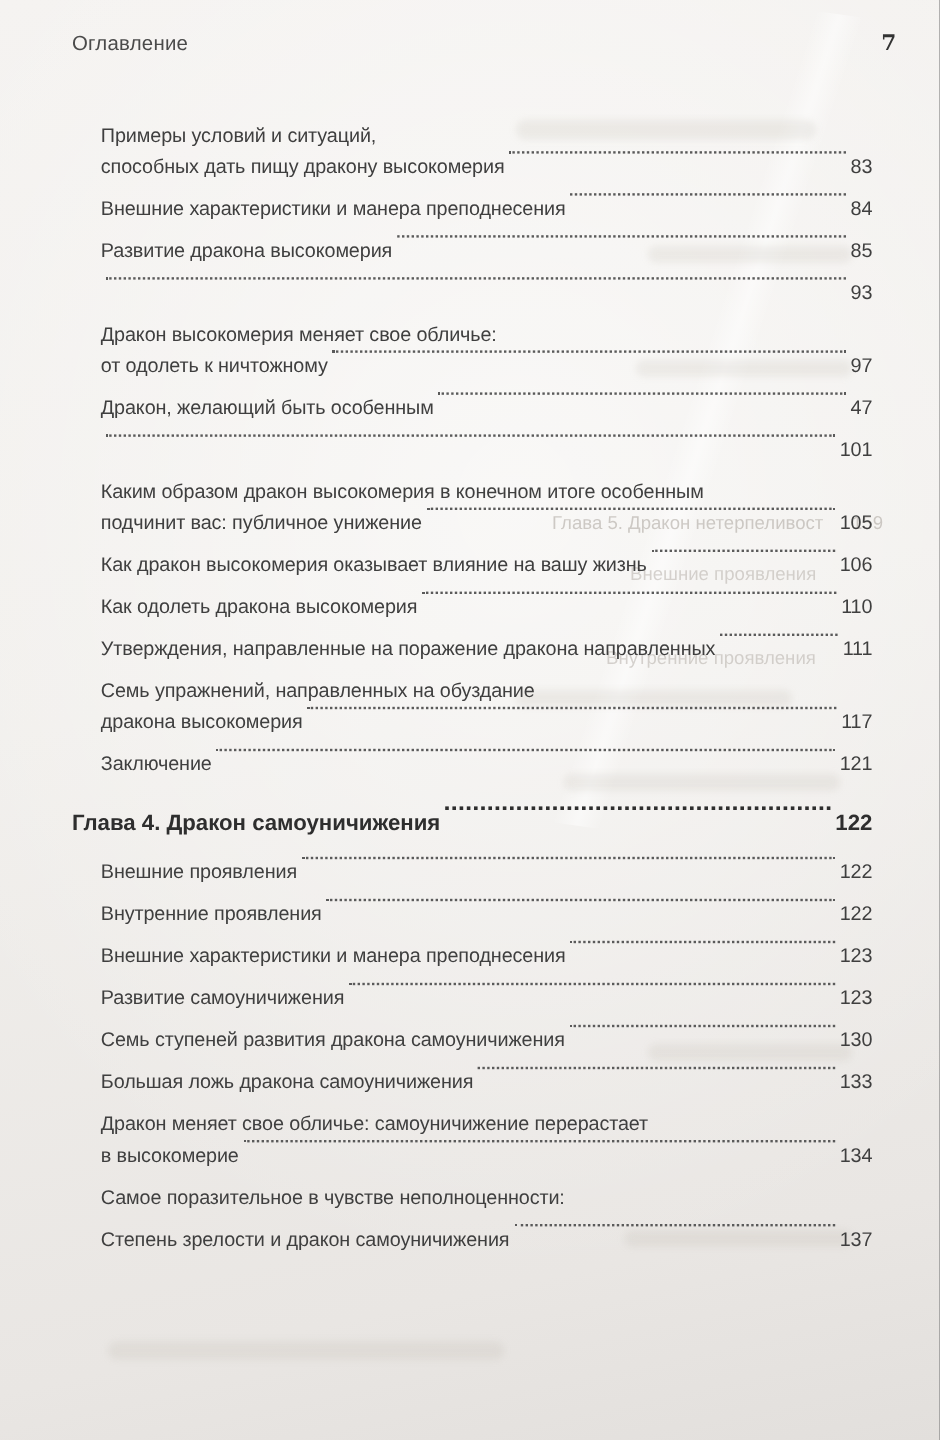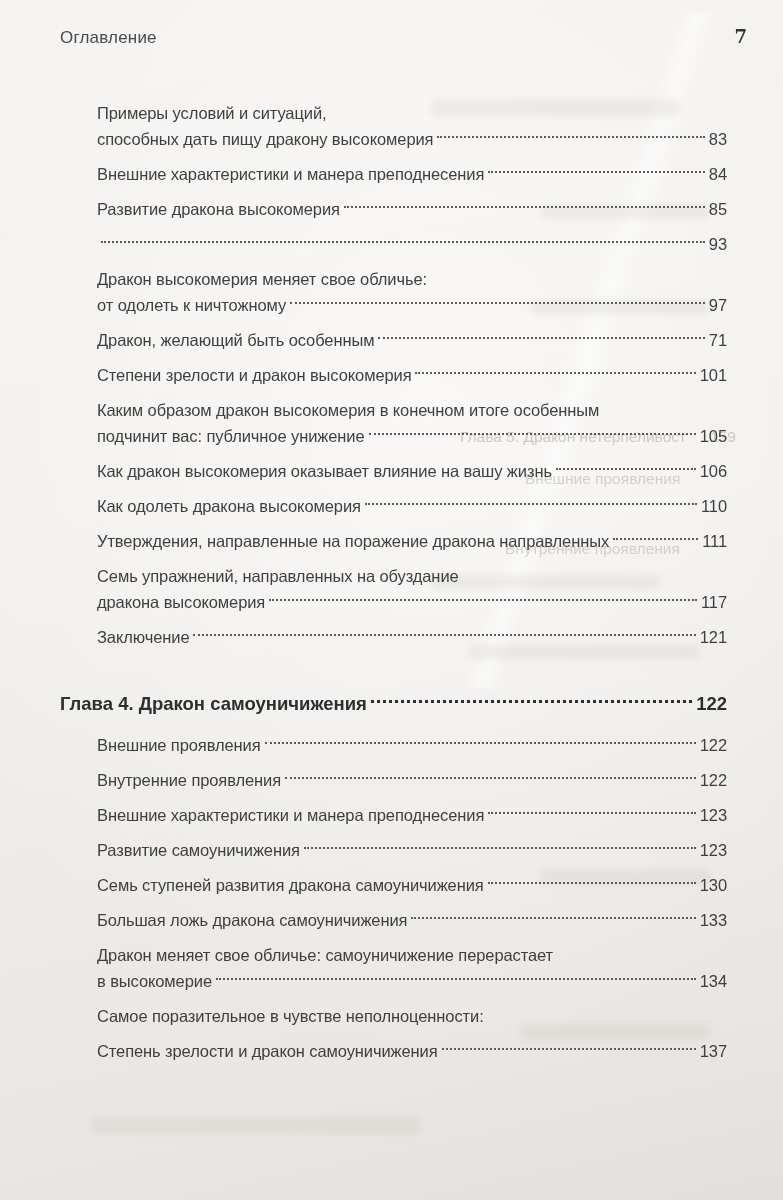--- a/index.html
+++ b/index.html
@@ -21,29 +21,29 @@
   .header{
     position:absolute;top:26px;left:60px;right:36px;
     display:flex;justify-content:space-between;align-items:baseline;
   }
   .header .title{font-size:17px;color:#4a4a4a;letter-spacing:0.2px;}
   .header .pagenum{font-size:18px;font-weight:bold;color:#333;font-family:"DejaVu Serif","Liberation Serif",serif;}
 
   .toc{
     position:absolute;top:100px;left:60px;right:56px;
   }
-  .entries{margin-left:37px;}
+  .entries{margin-left:24px;}
   .entry{margin-bottom:9px;}
   .entry .line, .entry .row{font-size:16.5px;line-height:26px;letter-spacing:-0.1px;color:#3f3f3f;}
-  .row{display:flex;align-items:center;}
+  .row{display:flex;align-items:flex-start;}
   .row .t{white-space:nowrap;}
   .leader{flex:1;border-bottom:2px dotted #5a5a5a;margin:0 4px 5px 4px;min-width:18px;}
   .pg{white-space:nowrap;}
 
-  .chapter{margin:40px 0 14px 0;}
+  .chapter{margin:22px 0 14px 0;}
   .chapter .row{font-size:18.5px;font-weight:bold;color:#2e2e2e;line-height:28px;}
   .chapter .leader{border-bottom:3px dotted #2e2e2e;margin-bottom:6px;}
 
   
   .ghost{
     position:absolute;color:#b7b1ab;opacity:0.55;filter:blur(0.5px);
     font-size:15.5px;white-space:nowrap;pointer-events:none;
   }
   .ghost.bold{font-weight:normal;color:#aaa49d;}
 </style>
@@ -114,27 +114,26 @@
           <span class="t">от одолеть к ничтожному</span>
           <span class="leader"></span>
           <span class="pg">97</span>
         </div>
       </div>
 
       <div class="entry">
         <div class="row">
           <span class="t">Дракон, желающий быть особенным</span>
           <span class="leader"></span>
-          <span class="pg">71</span>
-        </div>
-      </div>
-
-      <div class="entry">
-        <div class="row">
-          <span class="t">Степени зрелости и дракон высокомерия</span>
+          <span class="pg">47</span>
+        </div>
+      </div>
+
+      <div class="entry">
+        <div class="row">
           <span class="leader"></span>
           <span class="pg">101</span>
         </div>
       </div>
 
       <div class="entry">
         <div class="line">Каким образом дракон высокомерия в конечном итоге особенным</div>
         <div class="row">
           <span class="t">подчинит вас: публичное унижение</span>
           <span class="leader"></span>

